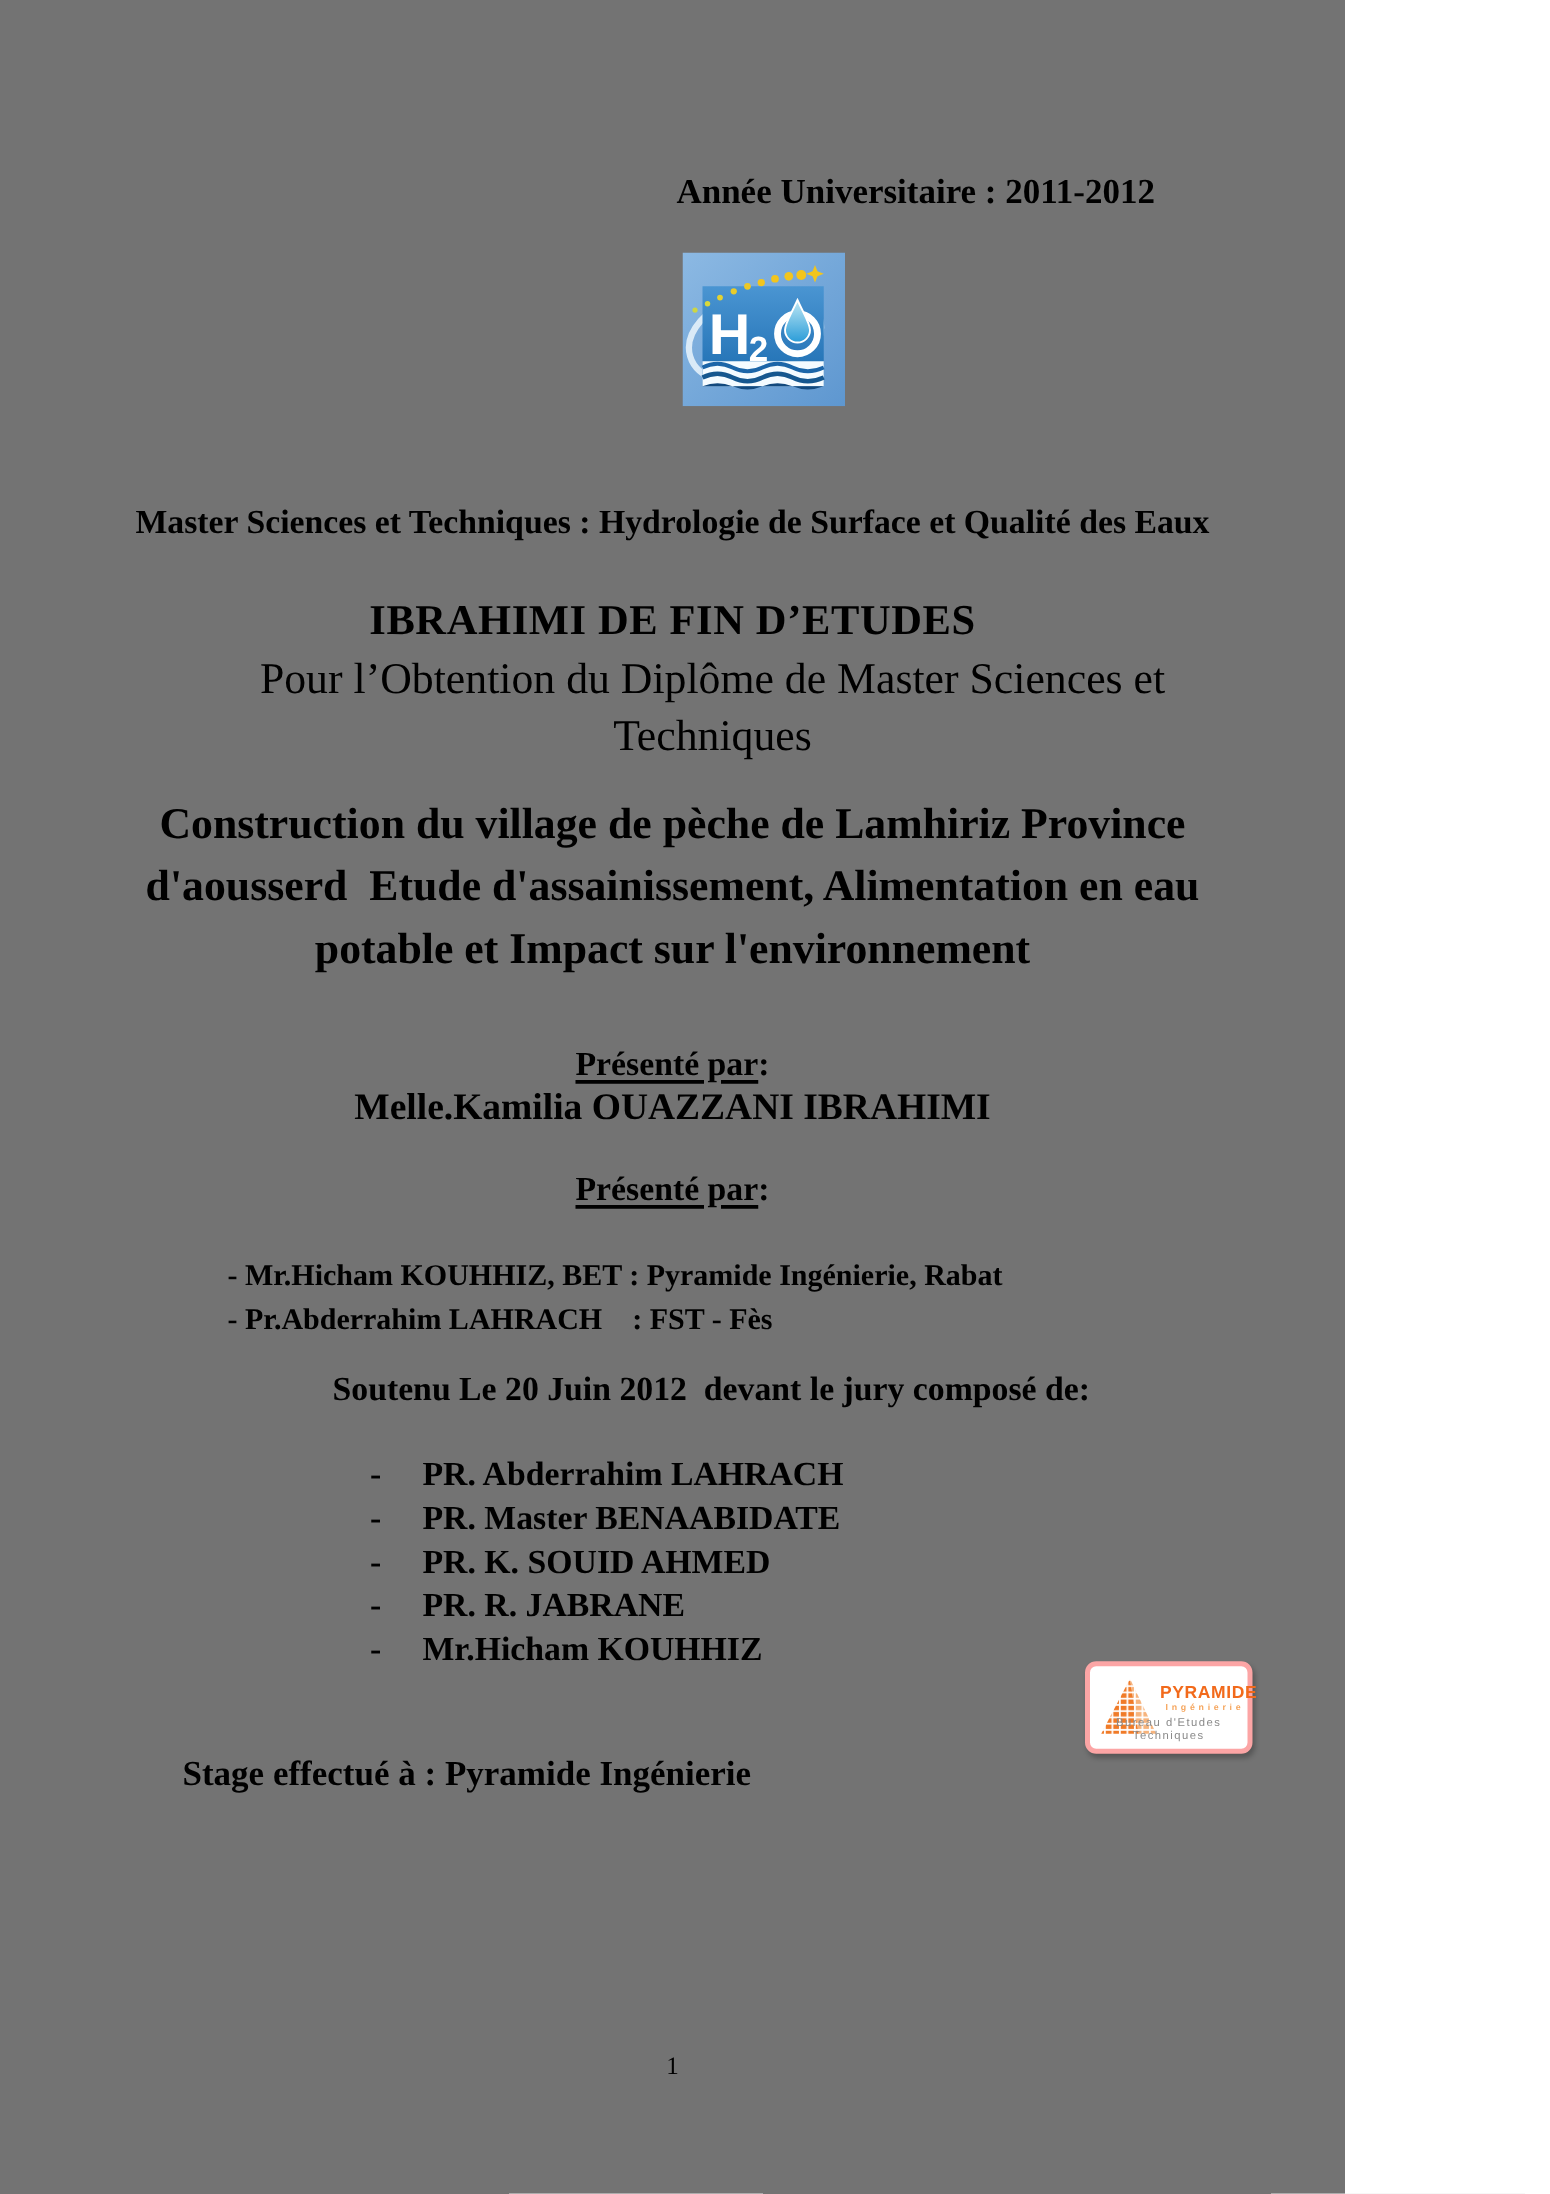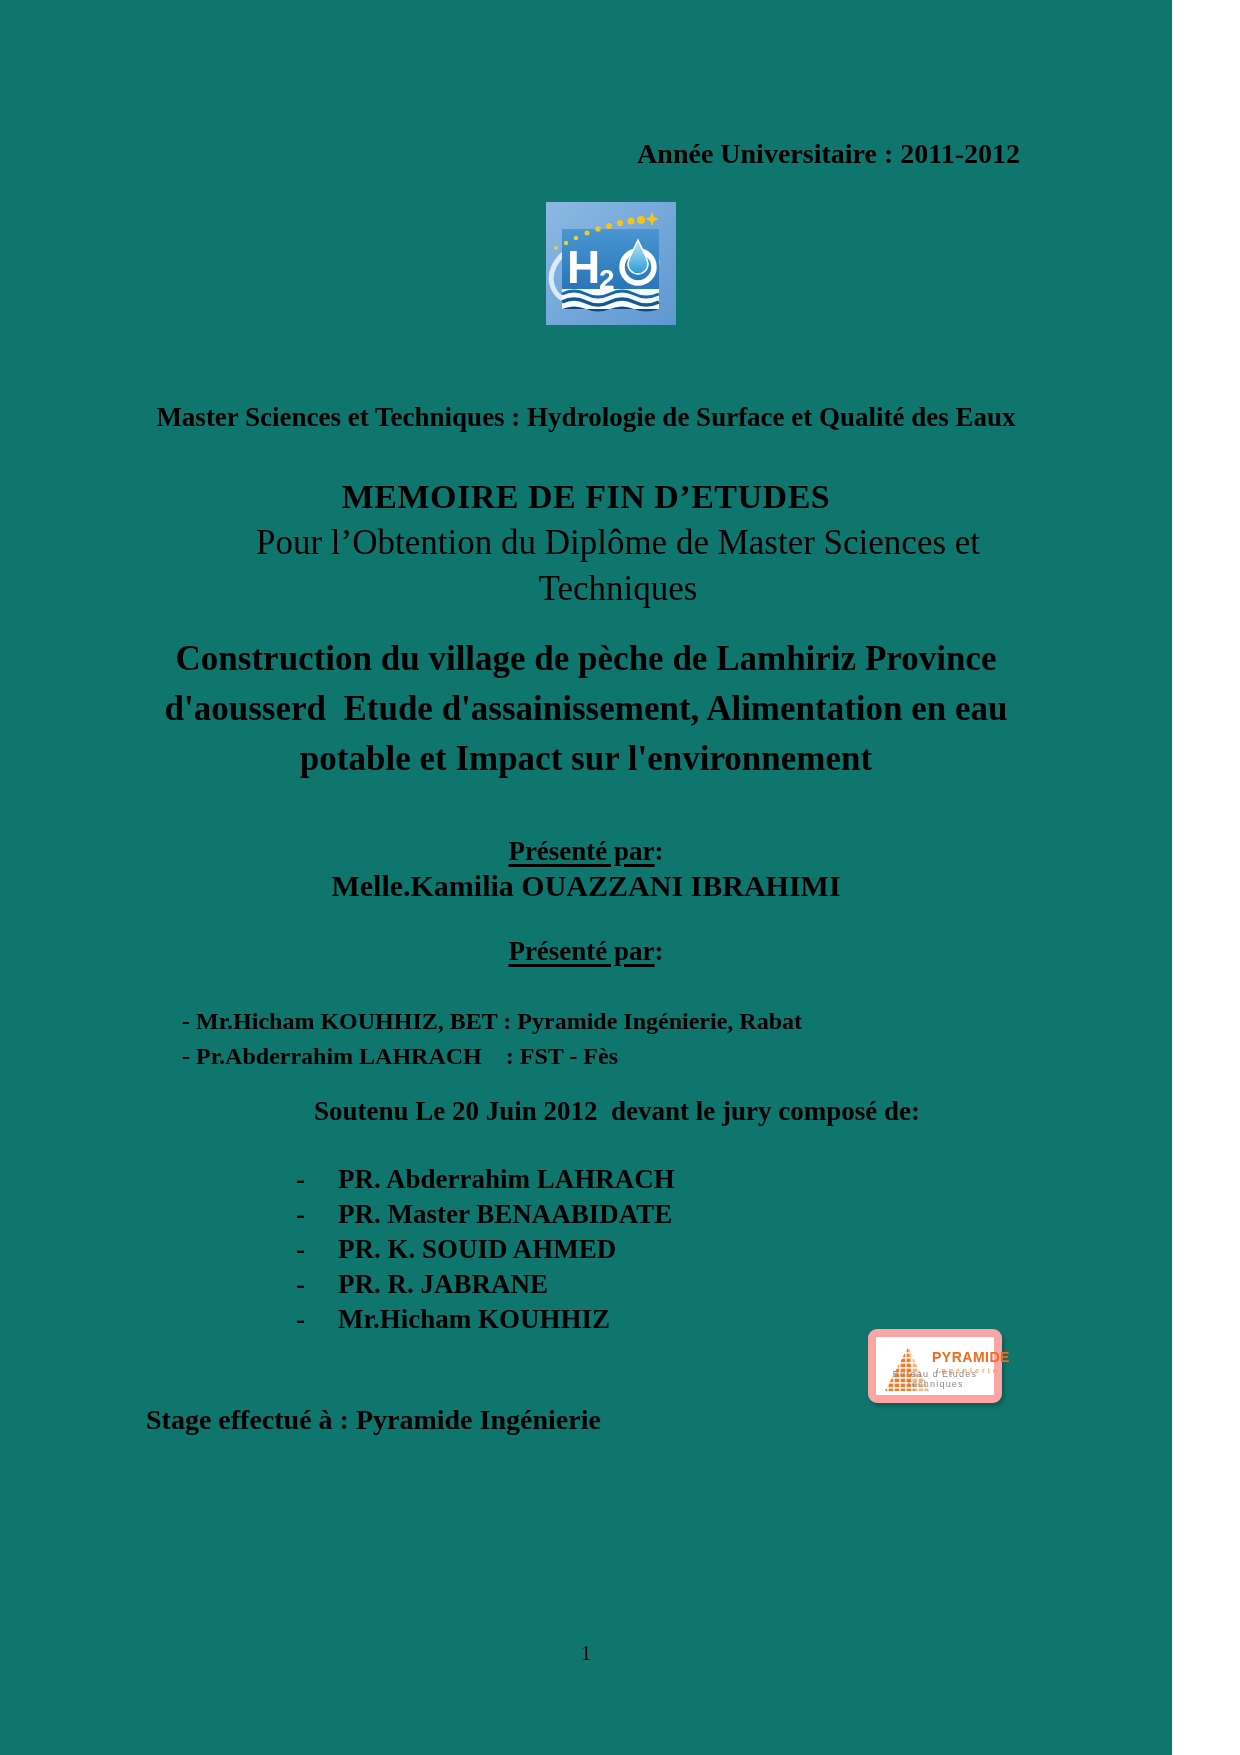--- a/index.html
+++ b/index.html
@@ -1,19 +1,19 @@
 <!DOCTYPE html>
 <html><head>
 <meta charset="utf-8">
 <style>
   html,body{margin:0;padding:0;background:#ffffff;}
   .page{
     position:relative;
-    width:1172px;height:1755px;
-    background:#0f766e;
+    width:1076px;height:1755px;
+    background:#737373;
     font-family:"Liberation Serif","DejaVu Serif",serif;
     color:#000;
     overflow:hidden;
     text-decoration:underline;
   }
   .abs{position:absolute;}
   .center{left:0;width:100%;text-align:center;}
 
   .annee{top:138px;right:152px;font-size:28px;font-weight:bold;}
 
@@ -40,21 +40,21 @@
   .soutenu{top:1096px;font-size:27px;font-weight:bold;white-space:pre;text-indent:62px;}
 
   .jury{top:1164px;left:296px;font-size:27px;font-weight:bold;}
   .jury-row{display:flex;height:35px;align-items:flex-start;}
   .jury-dash{width:14px;}
   .jury-name{margin-left:28px;}
 
   
   .pyr-logo{
     left:868px;top:1329px;width:134px;height:74px;
-    background:#ffffff;border:8px solid #fca5a5;border-radius:9px;
+    background:#ffffff;border:4px solid #fca5a5;border-radius:9px;
     box-shadow:2px 3px 4px rgba(0,0,0,0.25);
     box-sizing:border-box;
     font-family:"Liberation Sans","DejaVu Sans",sans-serif;
   }
   .pyr-logo svg{position:absolute;left:6px;top:6px;}
   .pyr-name{position:absolute;left:56px;top:12px;width:72px;text-align:center;
     font-size:14px;font-weight:bold;color:#f26a1b;letter-spacing:0.5px;}
   .pyr-sub{position:absolute;left:56px;top:30px;width:72px;text-align:center;
     font-size:7px;color:#f6a55c;letter-spacing:3px;font-weight:bold;}
   .pyr-tagline{position:absolute;left:0;bottom:6px;width:100%;text-align:center;
@@ -107,21 +107,21 @@
         <circle cx="74" cy="21" r="3.1" fill="#f2c51d"></circle>
         <circle cx="85" cy="19" r="3.5" fill="#f2c51d"></circle>
         <circle cx="95" cy="18" r="4" fill="#f2c51d"></circle>
       </g>
       <path d="M106 10 L108 15 L113 17 L108 19 L106 24 L104 19 L99 17 L104 15 Z" fill="#f2c51d"></path>
     </svg>
   </div>
 
   <div class="abs center program">Master Sciences et Techniques : Hydrologie de Surface et Qualité des Eaux</div>
 
-  <div class="abs center memoire-heading">MEMOIRE DE FIN D’ETUDES</div>
+  <div class="abs center memoire-heading">IBRAHIMI DE FIN D’ETUDES</div>
 
   <div class="abs center memoire-sub">
     <div>Pour l’Obtention du Diplôme de Master Sciences et</div>
     <div>Techniques</div>
   </div>
 
   <div class="abs center thesis-title">
     <div>Construction du village de pèche de Lamhiriz Province</div>
     <div>d'aousserd  Etude d'assainissement, Alimentation en eau</div>
     <div>potable et Impact sur l'environnement</div>

